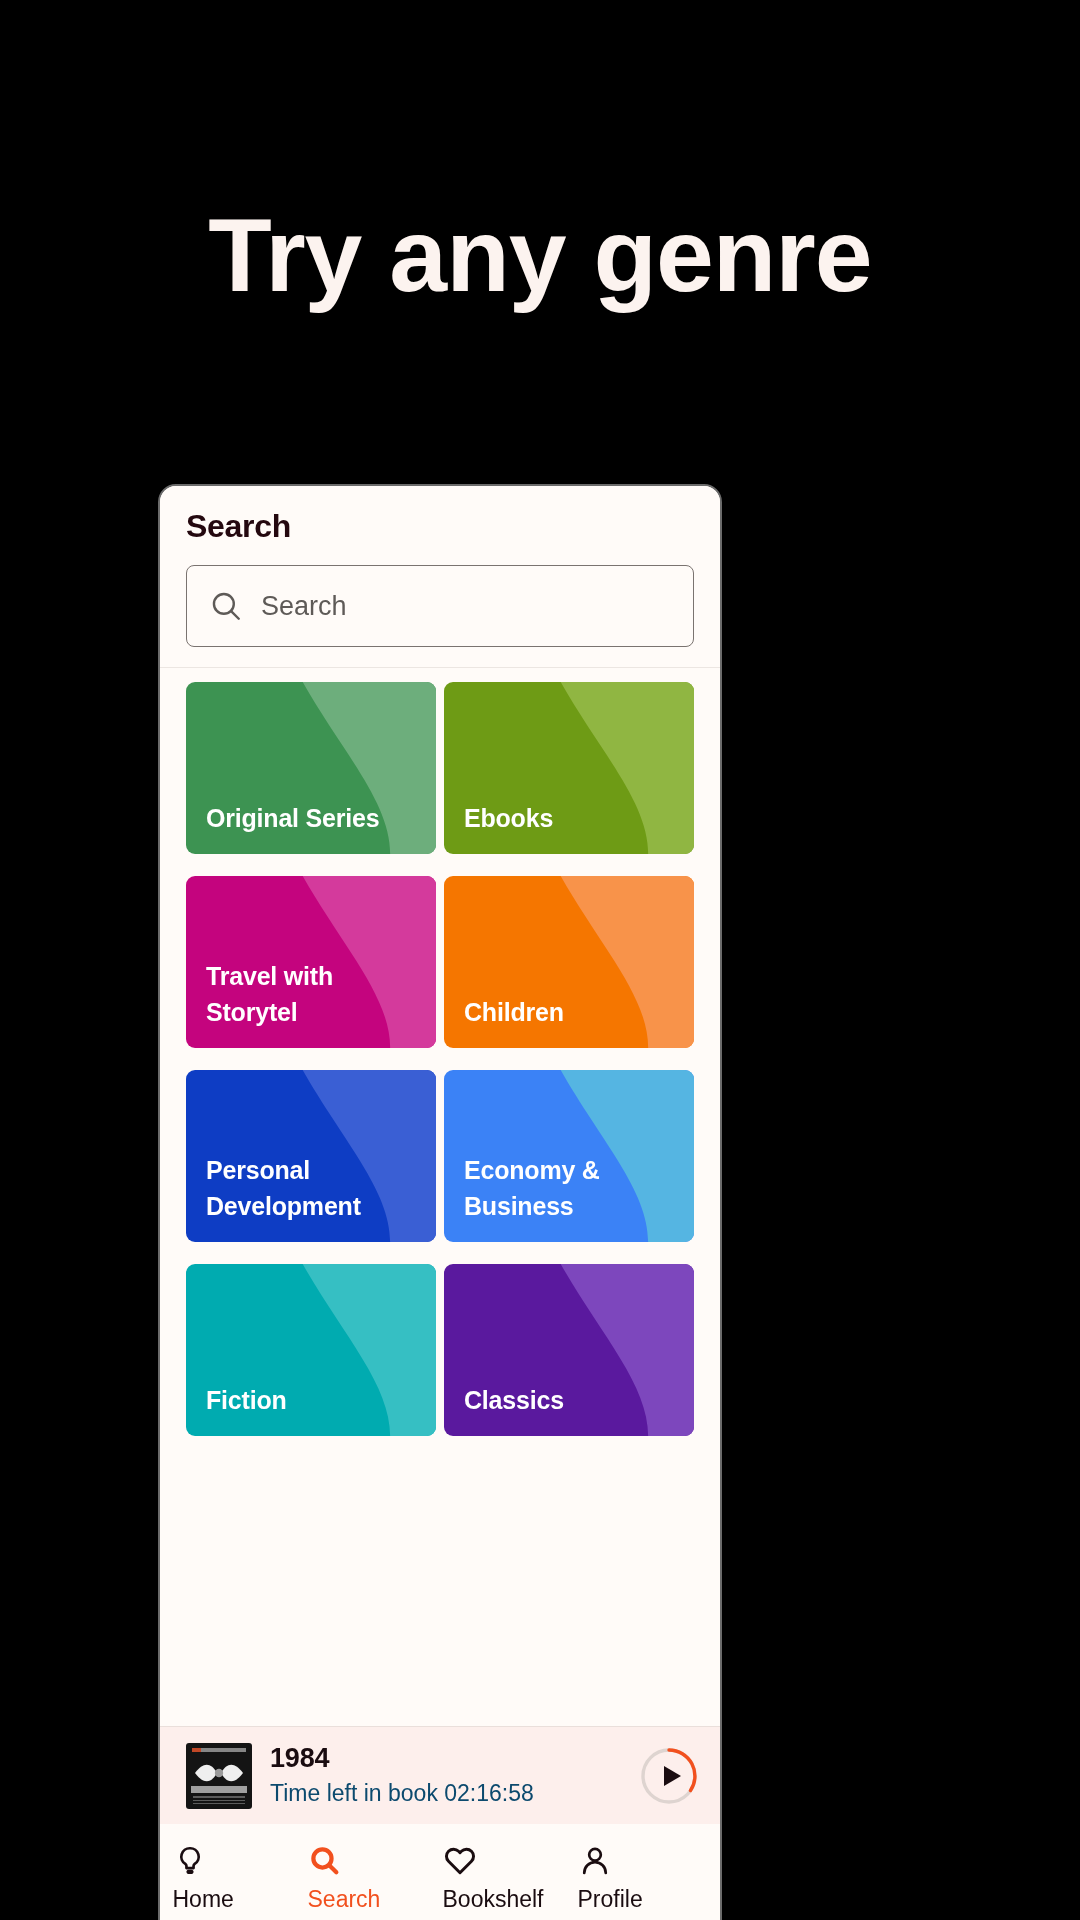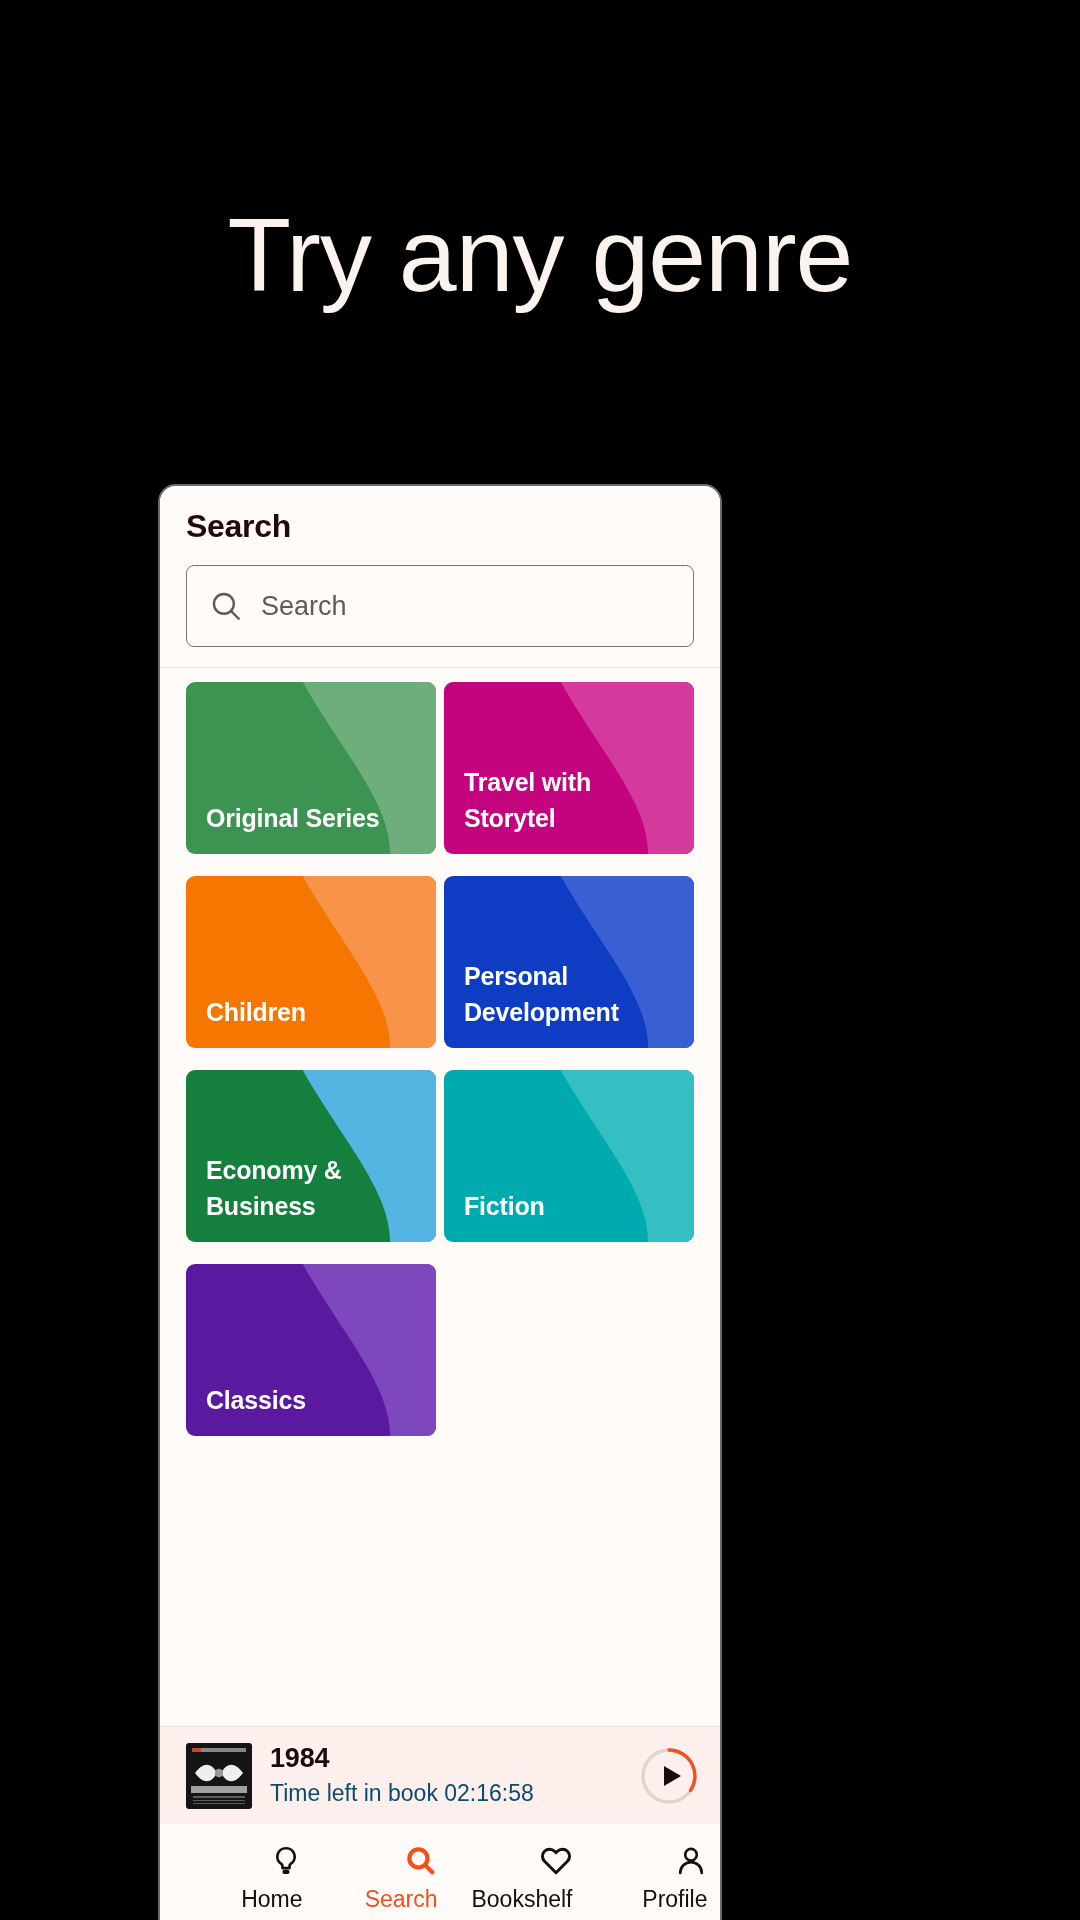--- a/index.html
+++ b/index.html
@@ -27,21 +27,21 @@
     height: 470px;
     display: flex;
     align-items: center;
     justify-content: center;
     padding-top: 40px;
   }
   .hero-title {
     color: #FCF3EF;
     font-size: 104px;
     line-height: 1.06;
-    font-weight: 400;
+    font-weight: 700;
     text-align: right;
     letter-spacing: -1px;
     max-width: 700px;
     font-family: "Liberation Sans", sans-serif;
   }
 
   
   .phone {
     position: absolute;
     left: 158px;
@@ -193,21 +193,21 @@
     background: #FFFBF8;
     height: 110px;
     display: flex;
     align-items: center;
     justify-content: space-around;
     padding: 6px 10px 12px 10px;
   }
   .nav-item {
     display: flex;
     flex-direction: column;
-    align-items: flex-end;
+    align-items: flex-start;
     gap: 8px;
     width: 130px;
   }
   .nav-label {
     font-size: 23px;
     color: #1A0C10;
     line-height: 1;
   }
   .nav-item.active .nav-label { color: #F2501E; }
   .nav-icon { height: 38px; display: flex; align-items: center; justify-content: center; }
@@ -238,39 +238,45 @@
     </div>
 
     <div class="genre-scroll">
       <div class="genre-grid" id="genre-grid">
           <div class="tile" style="background: rgb(61, 147, 82);">
             <svg class="wave" viewBox="0 0 240 172" preserveAspectRatio="none">
               <path d="M112 0 H240 V172 H196 C196 120, 150 70, 112 0 Z" fill="#6DAE7C"></path>
             </svg>
             <div class="tile-label">Original Series</div>
           </div>
+          <div class="tile" style="background: rgb(110, 155, 21);">
+            <svg class="wave" viewBox="0 0 240 172" preserveAspectRatio="none">
+              <path d="M112 0 H240 V172 H196 C196 120, 150 70, 112 0 Z" fill="#90B642"></path>
+            </svg>
+            <div class="tile-label">Ebooks</div>
+          </div>
           <div class="tile" style="background: rgb(196, 4, 126);">
             <svg class="wave" viewBox="0 0 240 172" preserveAspectRatio="none">
               <path d="M112 0 H240 V172 H196 C196 120, 150 70, 112 0 Z" fill="#D43A9C"></path>
             </svg>
             <div class="tile-label">Travel with Storytel</div>
           </div>
           <div class="tile" style="background: rgb(245, 118, 0);">
             <svg class="wave" viewBox="0 0 240 172" preserveAspectRatio="none">
               <path d="M112 0 H240 V172 H196 C196 120, 150 70, 112 0 Z" fill="#F8934A"></path>
             </svg>
             <div class="tile-label">Children</div>
           </div>
           <div class="tile" style="background: rgb(14, 61, 196);">
             <svg class="wave" viewBox="0 0 240 172" preserveAspectRatio="none">
               <path d="M112 0 H240 V172 H196 C196 120, 150 70, 112 0 Z" fill="#3A5FD4"></path>
             </svg>
             <div class="tile-label">Personal Development</div>
           </div>
-          <div class="tile" style="background: #15803d;">
+          <div class="tile" style="background: #3b82f6;">
             <svg class="wave" viewBox="0 0 240 172" preserveAspectRatio="none">
               <path d="M112 0 H240 V172 H196 C196 120, 150 70, 112 0 Z" fill="#55B5E2"></path>
             </svg>
             <div class="tile-label">Economy &amp; Business</div>
           </div>
           <div class="tile" style="background: rgb(0, 171, 176);">
             <svg class="wave" viewBox="0 0 240 172" preserveAspectRatio="none">
               <path d="M112 0 H240 V172 H196 C196 120, 150 70, 112 0 Z" fill="#36BFC3"></path>
             </svg>
             <div class="tile-label">Fiction</div>

